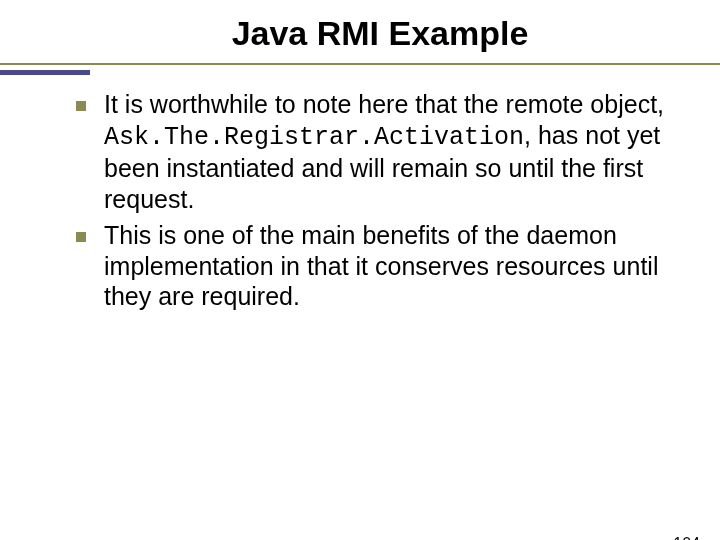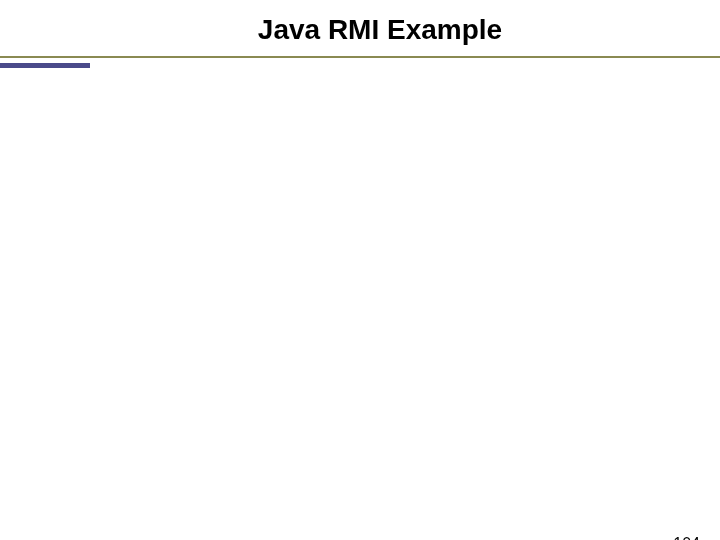--- a/index.html
+++ b/index.html
@@ -12,21 +12,21 @@
     overflow: hidden;
   }
   .slide {
     position: relative;
     width: 720px;
     height: 540px;
     box-sizing: border-box;
   }
   .title {
     font-weight: bold;
-    font-size: 28px;
+    font-size: 34px;
     text-align: center;
     margin: 14px 60px 6px 100px;
     line-height: 1.15;
     color: #000;
   }
   .rule-group {
     position: relative;
     height: 20px;
     margin-bottom: 10px;
   }
@@ -91,17 +91,23 @@
     <span>Java RMI Example</span><br>
   </div>
 
   <div class="rule-group">
     <div class="long-line"></div>
     <div class="short-line"></div>
   </div>
 
   <div class="content">
     <ul class="bullets">
+      <li>
+        <span>It is worthwhile to note here that the remote object, </span><span class="code">Ask.The.Registrar.Activation</span><span>, has not yet been instantiated and will remain so until the first request.</span>
+      </li>
+      <li>
+        <span>This is one of the main benefits of the daemon implementation in that it conserves resources until they are required.</span><span class="code"></span><span></span>
+      </li>
     </ul>
   </div>
 
   <div class="page-num">104</div>
 </div>
 
 </body></html>

